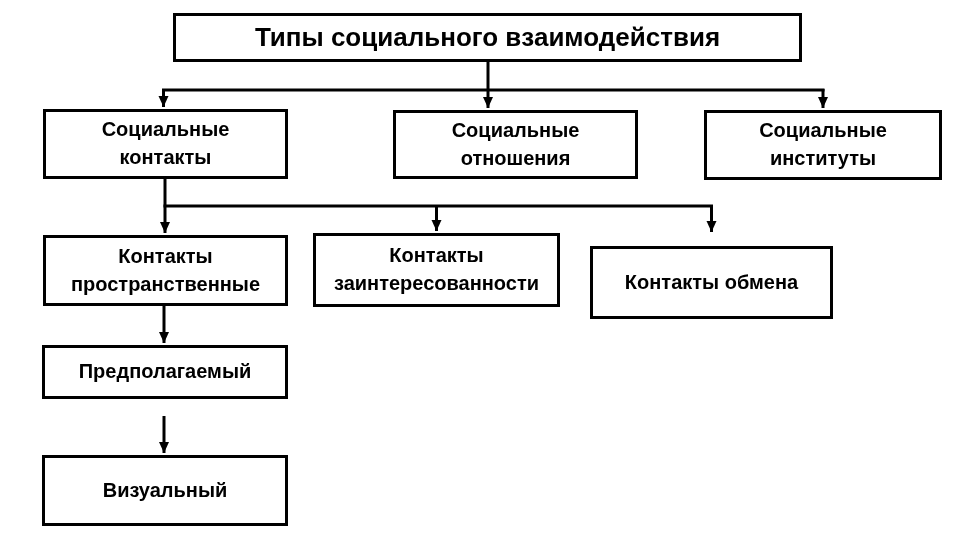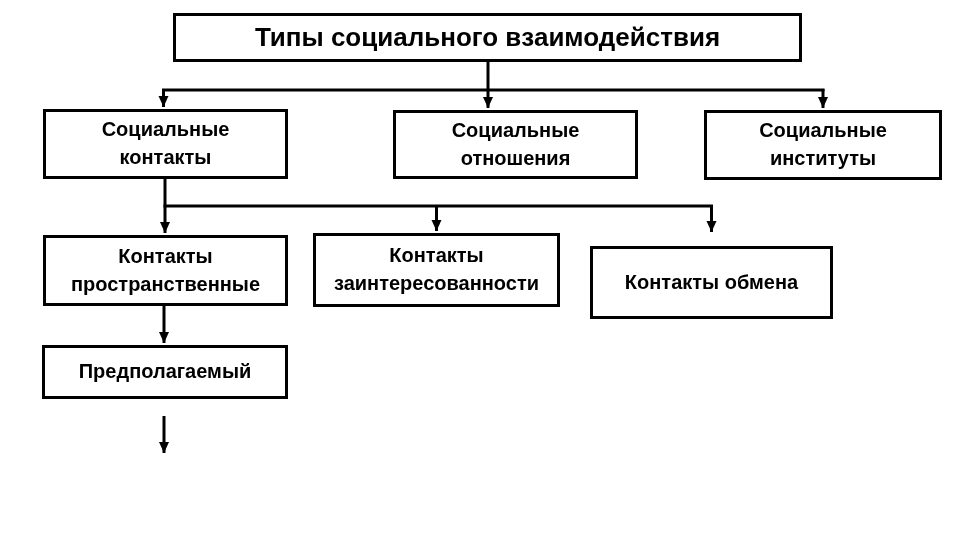--- a/index.html
+++ b/index.html
@@ -83,14 +83,15 @@
   <div class="node" style="left:43px; top:235px; width:245px; height:71px;">Контакты
 пространственные</div>
 
   <div class="node" style="left:313px; top:233px; width:247px; height:74px;">Контакты
 заинтересованности</div>
 
   <div class="node" style="left:590px; top:234px; width:243px; height:73px;margin-top:12px;">Контакты обмена</div>
 
   <div class="node" style="left:42px; top:345px; width:246px; height:54px;">Предполагаемый</div>
 
+  <div class="node" style="left:42px; top:455px; width:246px; height:71px;">Визуальный</div>
 
 </div>
 
 </body></html>

